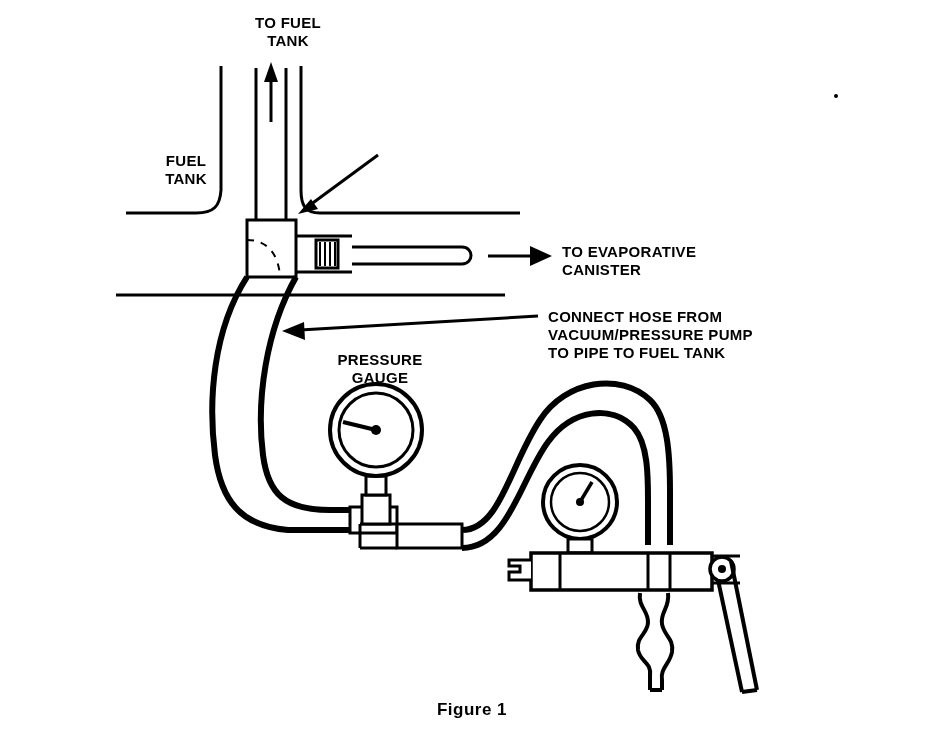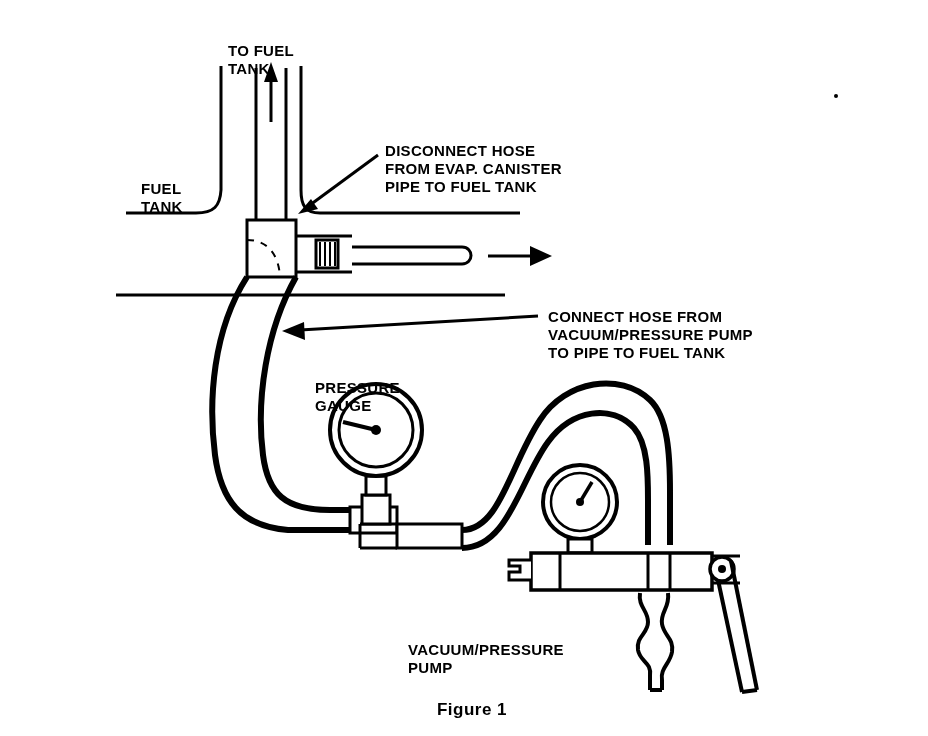--- a/index.html
+++ b/index.html
@@ -25,21 +25,21 @@
   .lbl {
     position: absolute;
     font-family: "Liberation Sans", sans-serif;
     font-weight: bold;
     color: #000000;
     font-size: 15px;
     line-height: 18px;
     letter-spacing: 0.3px;
     white-space: pre-line;
   }
-  .lbl.center { text-align: left; margin-top: 28px; }
+  .lbl.center { text-align: center; }
   .lbl.left   { text-align: left; }
   #caption {
     position: absolute;
     left: 8px;
     top: 700px;
     width: 928px;
     text-align: center;
     font-family: "Liberation Sans", sans-serif;
     font-weight: bold;
     font-size: 17px;
@@ -172,30 +172,27 @@
       <circle cx="836" cy="96" r="2" fill="#000000" stroke="none"></circle>
     </g>
   </svg>
 
   <div class="lbl center" style="left:228px; top:14px; width:120px;">TO FUEL
 TANK</div>
 
   <div class="lbl center" style="left:141px; top:152px; width:90px;">FUEL
 TANK</div>
 
-  <div class="lbl left" style="left:385px; top:142px; width:260px;">DISCONNECT HOSE
-FROM EVAP. CANISTER
-PIPE TO FUEL TANK</div>
 
+  <div class="lbl left" style="left:562px; top:243px; width:230px;">TO EVAPORATIVE
+CANISTER</div>
 
   <div class="lbl center" style="left:315px; top:351px; width:130px;">PRESSURE
 GAUGE</div>
 
   <div class="lbl left" style="left:548px; top:308px; width:290px;">CONNECT HOSE FROM
 VACUUM/PRESSURE PUMP
 TO PIPE TO FUEL TANK</div>
 
-  <div class="lbl center" style="left:408px; top:613px; width:210px;">VACUUM/PRESSURE
-PUMP</div>
 
   <div id="caption">Figure 1</div>
 
 </div>
 
 </body></html>

